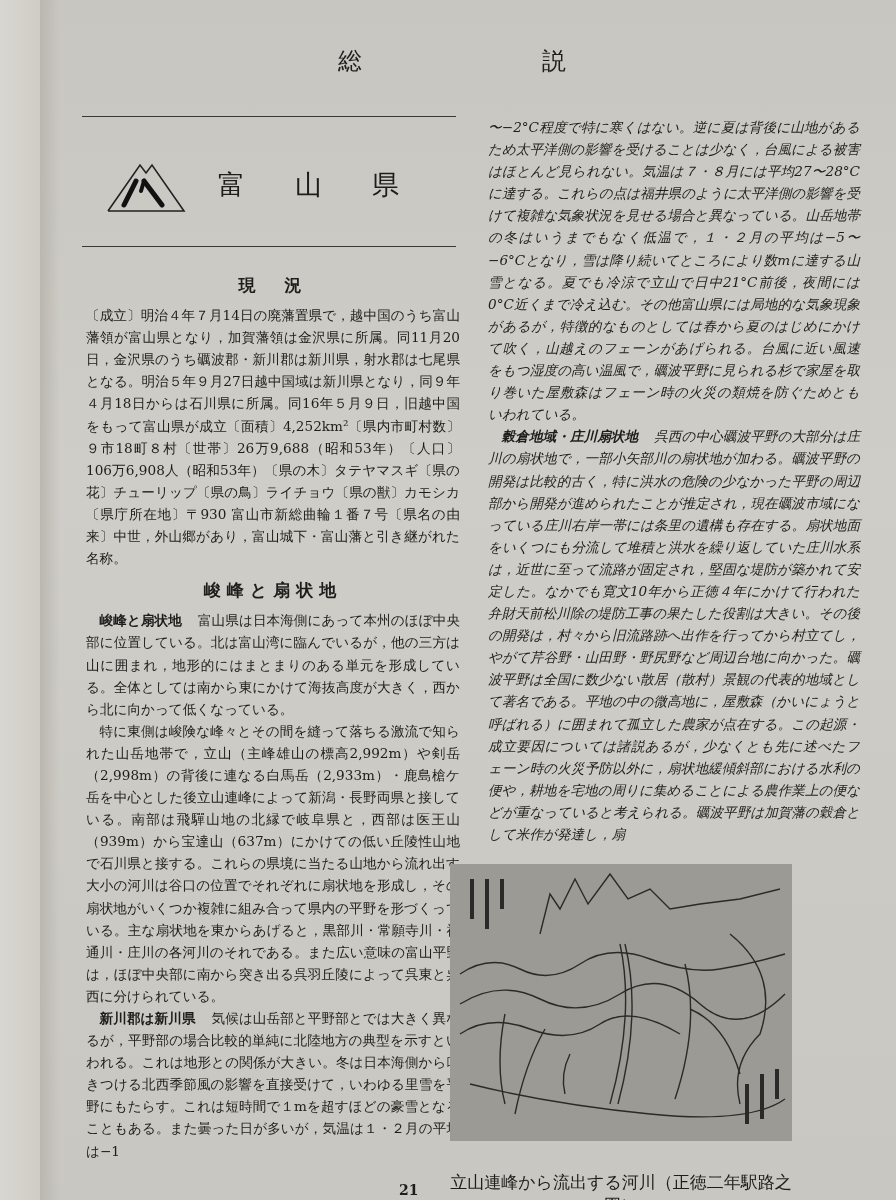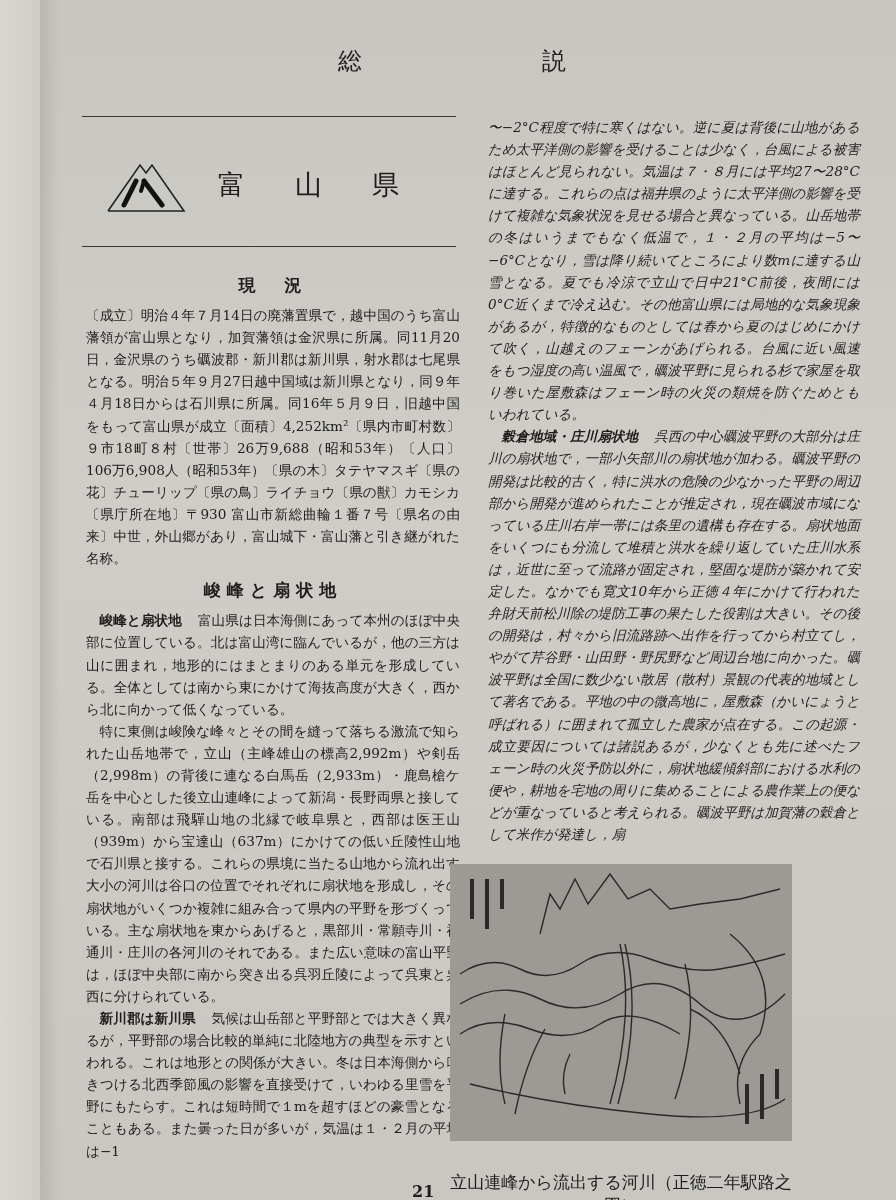--- a/index.html
+++ b/index.html
@@ -54,21 +54,21 @@
   }
   .figure {
     position: absolute; left: 450px; top: 864px; width: 342px; height: 277px;
     background: #8d8b86; overflow: hidden;
   }
   .caption {
     position: absolute; left: 450px; top: 1171px; width: 342px; text-align: center;
     font-family: Liberation Mono, monospace; font-size: 17px;
   }
   .page-number {
-    position: absolute; left: 412px; top: 1182px; font-size: 16px; font-weight: bold;
+    position: absolute; left: 399px; top: 1182px; font-size: 14px; font-weight: bold;
   }
 </style>
 </head>
 <body>
 
 <div class="page-shadow"></div>
 <div class="page"></div>
 
 <div class="running-head">
   <span>総</span>

